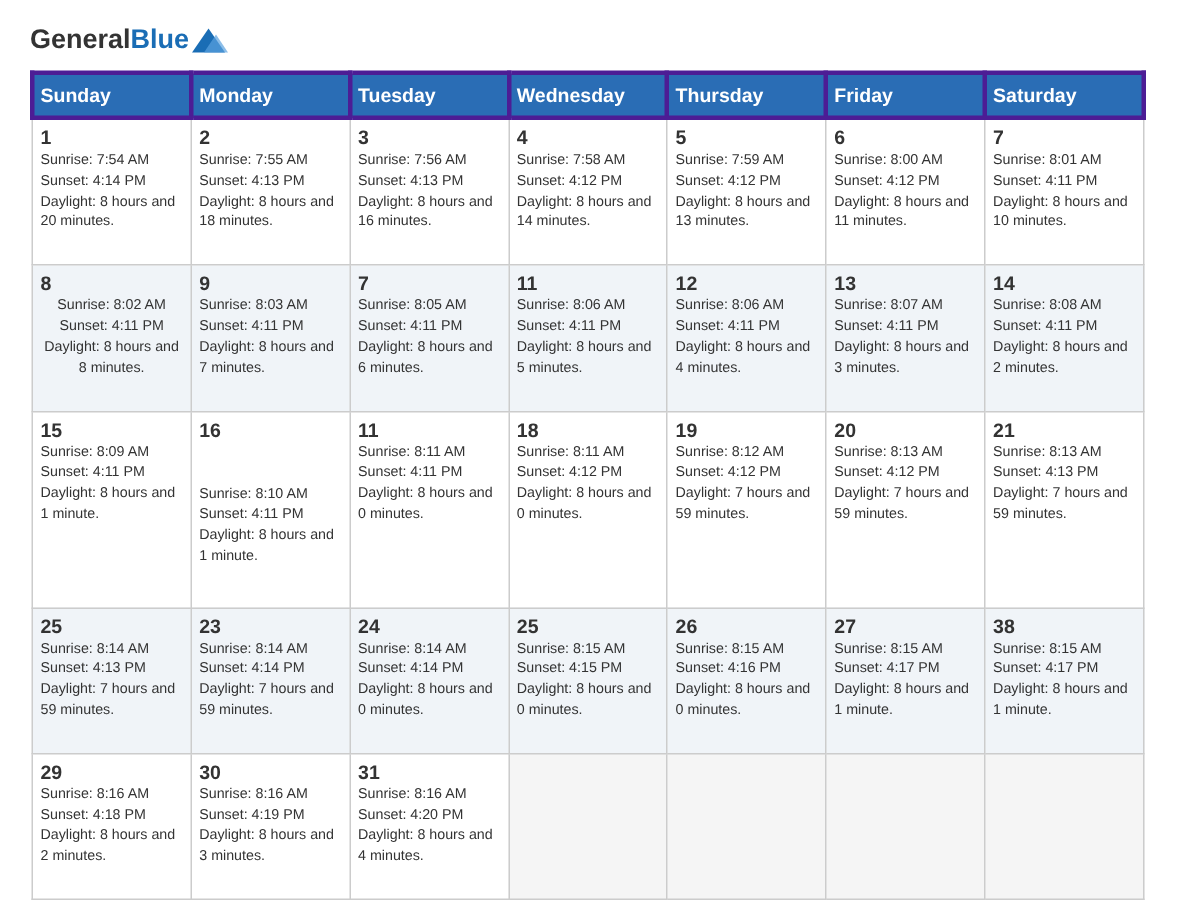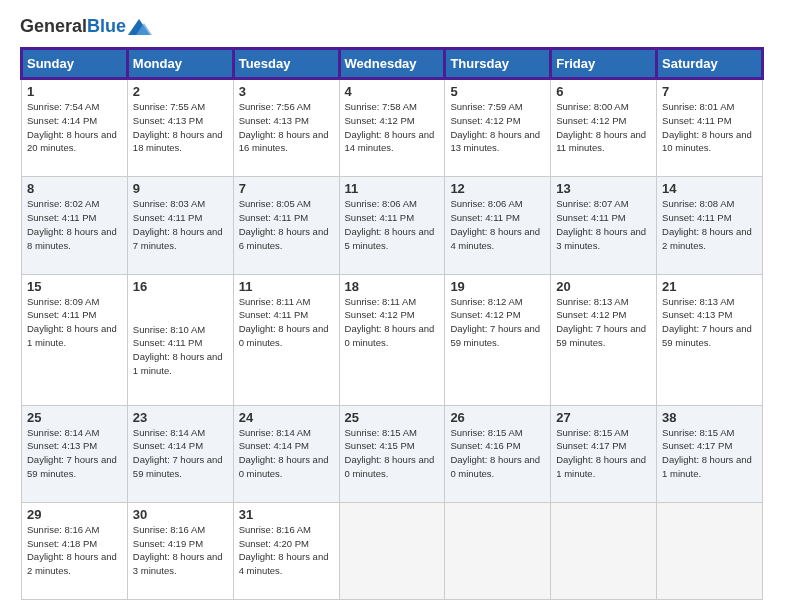--- a/index.html
+++ b/index.html
@@ -171,21 +171,21 @@
           <td>
             <span class="day-num">7</span>
             <div class="day-info" style="white-space: pre-line;">Sunrise: 8:01 AM
 Sunset: 4:11 PM
 Daylight: 8 hours and 10 minutes.</div>
           </td>
         </tr>
         <tr>
           <td>
             <span class="day-num">8</span>
-            <div class="day-info" style="white-space: pre-line;">Sunrise: 8:02 AM
+            <div class="day-info" style="white-space: pre-line; text-align: center;">Sunrise: 8:02 AM
 Sunset: 4:11 PM
 Daylight: 8 hours and 8 minutes.</div>
           </td>
           <td>
             <span class="day-num">9</span>
             <div class="day-info" style="white-space: pre-line;">Sunrise: 8:03 AM
 Sunset: 4:11 PM
 Daylight: 8 hours and 7 minutes.</div>
           </td>
           <td>

